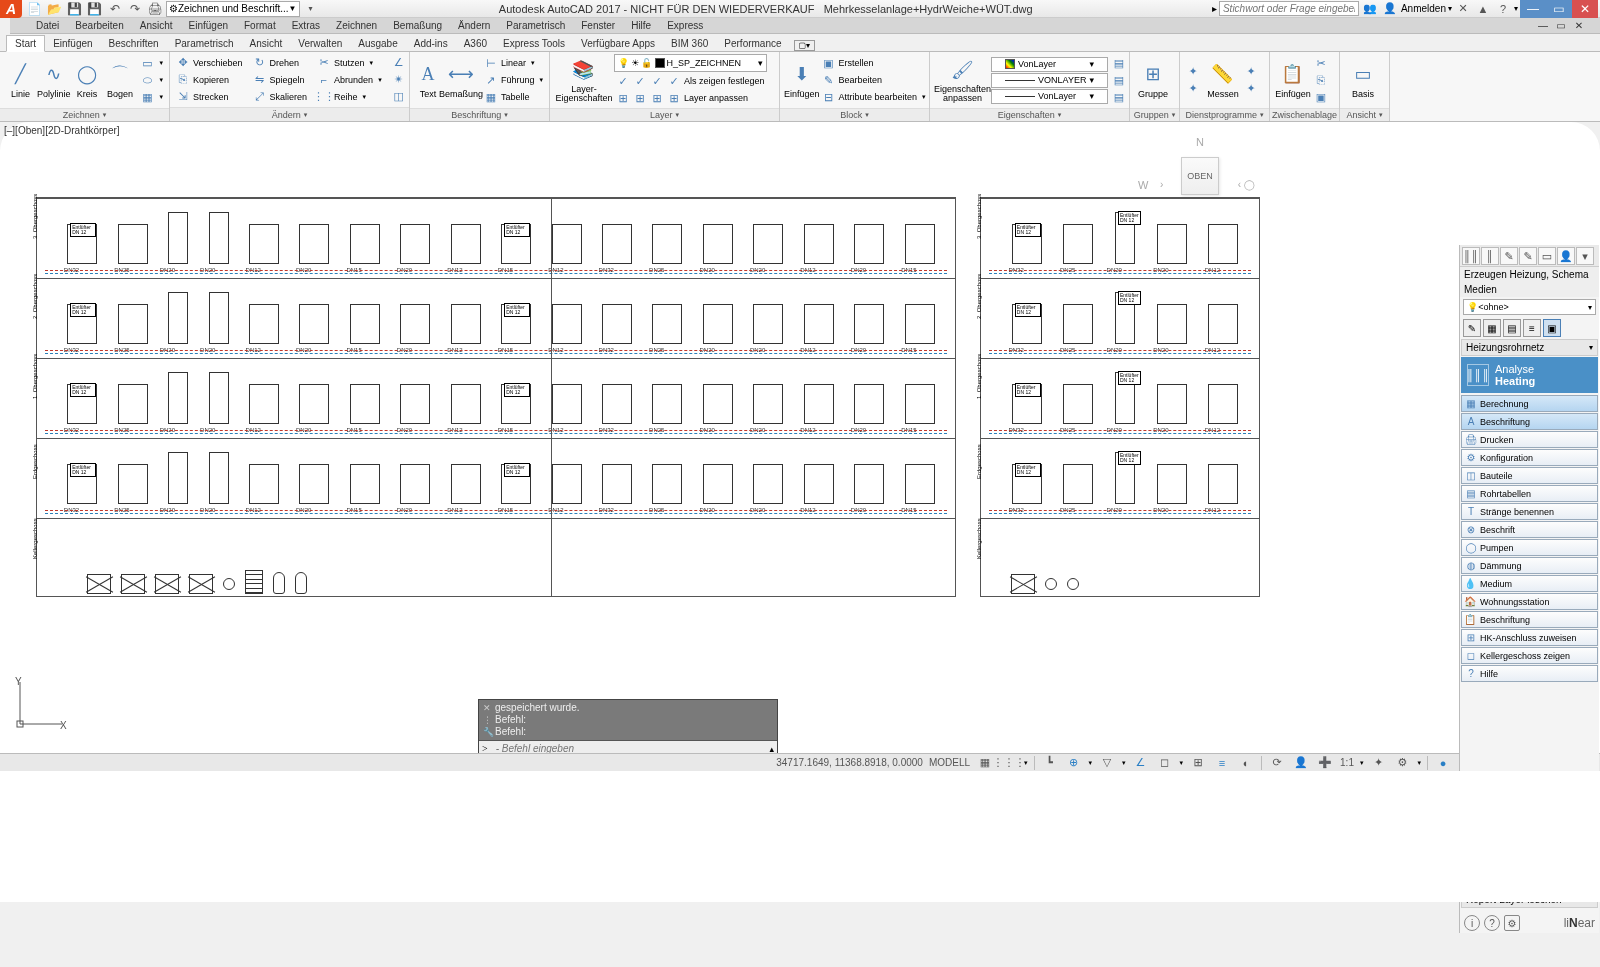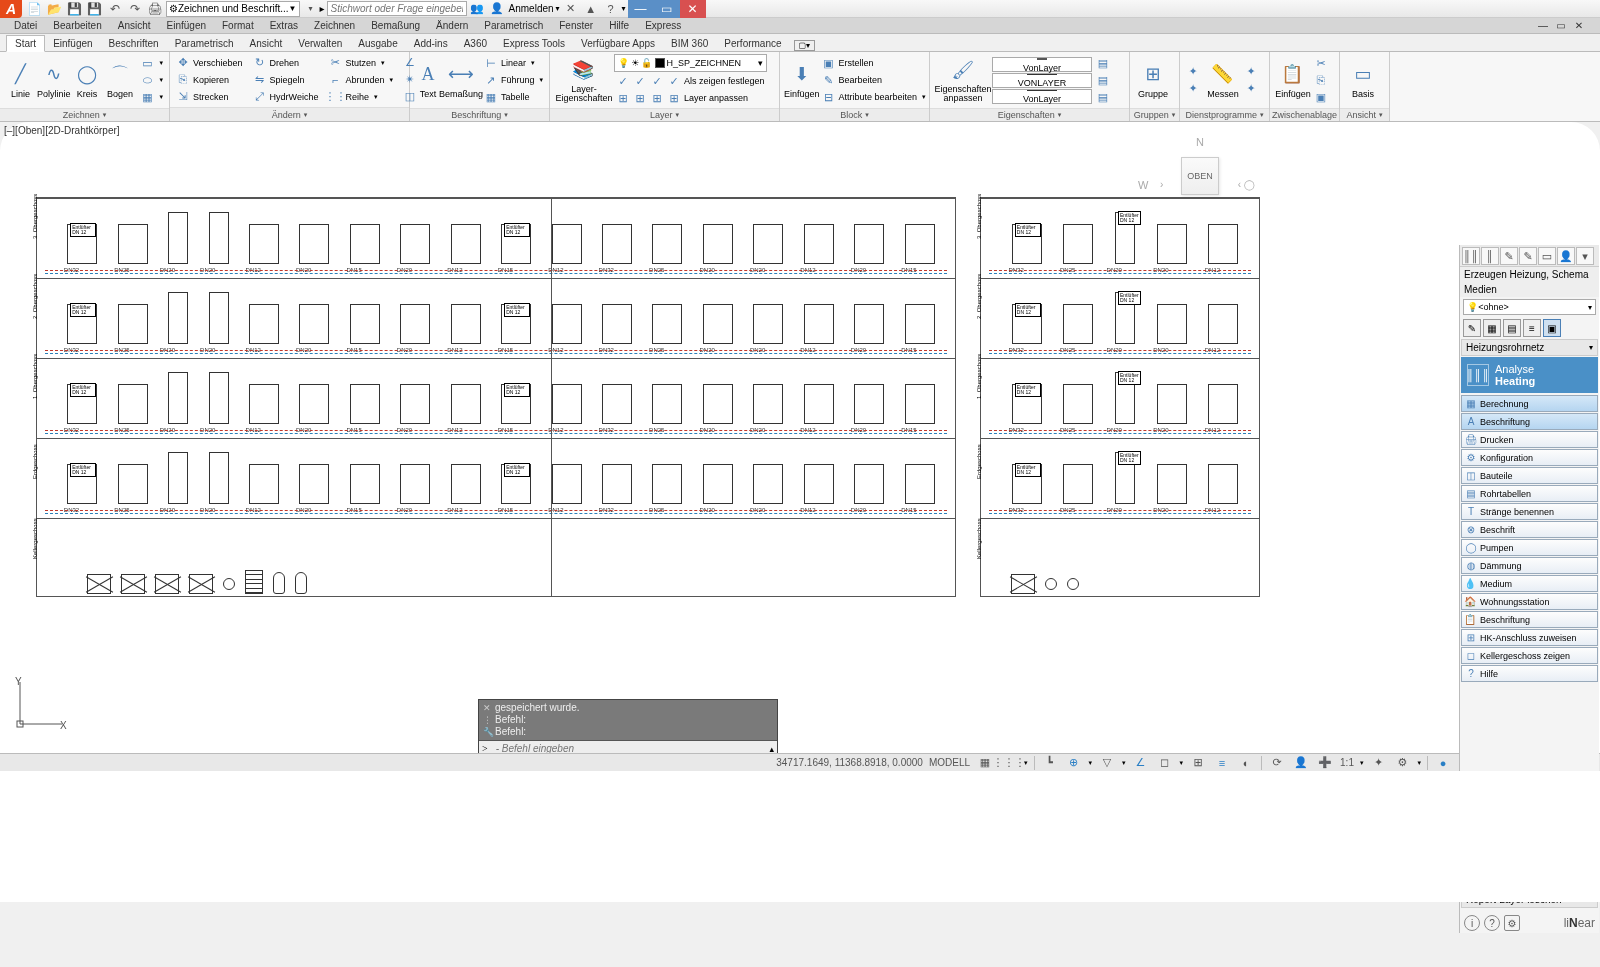--- a/index.html
+++ b/index.html
@@ -15,21 +15,21 @@
 .title-text { flex: 1; text-align: center; font-size: 11px; color: #333;}
 .title-right { display: flex; align-items: center; gap: 2px; margin-right: 2px;}
 .search-box { width: 140px; height: 15px; border: 1px solid #aaa; background: #fff; font-size: 10px; font-style: italic; color: #999; padding: 0 3px;}
 .win-btns { display: flex;}
 .win-btn { width: 26px; height: 18px; display: flex; align-items: center; justify-content: center; font-size: 12px; cursor: pointer;}
 .win-btn.close { background: #d85050; color: #fff;}
 .win-btn.minmax { background: #5a8fc7; color: #fff;}
 .title-icon-btn { width: 18px; height: 16px; display: flex; align-items: center; justify-content: center; font-size: 11px; color: #555;}
 
 
-.menubar { height: 16px; background: #d6d6d6; display: flex; align-items: center; padding-left: 6px; border-bottom: 1px solid #bbb;}
+.menubar { height: 16px; background: #d6d6d6; display: flex; align-items: center; padding-left: 18px; border-bottom: 1px solid #bbb; margin-left: 10px;}
 .menubar span { font-size: 10px; padding: 0 8px; cursor: pointer; color: #333;}
 
 
 .ribbon-tabs { height: 18px; background: #f0f0f0; display: flex; align-items: flex-end; padding-left: 6px; border-bottom: 1px solid #bbb;}
 .ribbon-tab { font-size: 10px; padding: 2px 8px; cursor: pointer; color: #333;}
 .ribbon-tab.active { background: #fff; border: 1px solid #bbb; border-bottom: 1px solid #fff; margin-bottom: -1px;}
 .ribbon-tab-extra { margin-left: 4px; border: 1px solid #999; padding: 0 4px; font-size: 8px;}
 
 
 .ribbon { height: 70px; background: #f7f7f7; display: flex; border-bottom: 1px solid #bbb;}
@@ -37,21 +37,21 @@
 .panel-body { flex: 1; display: flex; align-items: center; padding: 2px 4px;}
 .panel-title { height: 14px; font-size: 9px; color: #555; text-align: center; background: #ececec; border-top: 1px solid #ddd; display: flex; align-items: center; justify-content: center; gap: 3px;}
 .panel-title .caret { font-size: 7px;}
 .big-btn { display: flex; flex-direction: column; align-items: center; justify-content: center; width: 38px; height: 52px; cursor: pointer; font-size: 9px; gap: 2px;}
 .big-btn .ico { width: 26px; height: 26px; display: flex; align-items: center; justify-content: center; font-size: 18px; color: #4a7fb5;}
 .small-btn { display: flex; align-items: center; height: 16px; font-size: 9px; gap: 3px; cursor: pointer; padding: 0 2px; white-space: nowrap;}
 .small-btn .si { width: 14px; height: 14px; display: flex; align-items: center; justify-content: center; font-size: 11px; color: #4a7fb5;}
 .small-btn .caret { font-size: 7px; margin-left: 2px;}
 .col { display: flex; flex-direction: column; gap: 1px;}
 .layer-combo { height: 18px; border: 1px solid #aaa; background: #fff; font-size: 9px; padding: 0 3px; display: flex; align-items: center; min-width: 90px; gap: 2px;}
-.prop-combo { height: 15px; border: 1px solid #aaa; background: #fff; font-size: 9px; padding: 0 13px; display: flex; align-items: center; min-width: 100px; gap: 3px; flex-direction: column;}
+.prop-combo { height: 15px; border: 1px solid #aaa; background: #fff; font-size: 9px; padding: 0 13px; display: flex; align-items: center; min-width: 100px; gap: 3px;}
 .color-sw { width: 10px; height: 10px; border: 1px solid #555;}
 
 
 .workspace { position: relative; height: 780px; background: #fff; border-radius: 29px;}
 .vp-label { position: absolute; top: 3px; left: 4px; font-size: 10px; color: #333;}
 .viewcube { position: absolute; top: 14px; right: 350px; width: 100px; height: 95px; color: #aaa; font-size: 11px; text-align: center;}
 .vc-cube { position: absolute; top: 42%; left: 50%; transform: translate(-50%,-50%); width: 38px; height: 38px; border: 1px solid #ccc; background: linear-gradient(#fafafa,#eee); display:flex; align-items:center; justify-content:center; font-size:9px; color:#666; box-shadow: 1px 1px 3px rgba(0,0,0,.1);}
 .vc-n { position: absolute; top: 0; left: 50%; transform: translateX(-50%);}
 .vc-w { position: absolute; top: 45%; left: -12px;}
 .vc-wks { position: absolute; bottom: 6px; left: 50%; transform: translateX(-50%); font-size:8px;}
@@ -142,20 +142,23 @@
     <div class="qat-btn">↶</div>
     <div class="qat-btn">↷</div>
     <div class="qat-btn">🖨</div>
     <div class="qat-combo">
       <span>⚙</span>
         <span>Zeichnen und Beschrift...</span>
         <span class="caret">▼</span>
     </div>
     <div class="qat-btn" style="font-size:8px">▾</div>
   </div>
+  <div class="title-text">
+    <span>Autodesk AutoCAD 2017 - NICHT FÜR DEN WIEDERVERKAUF</span>&nbsp;&nbsp;&nbsp;<span>Mehrkesselanlage+HydrWeiche+WÜT.dwg</span>
+  </div>
   <div class="title-right">
     <div style="font-size:10px">▸</div>
     <input class="search-box" placeholder="Stichwort oder Frage eingeben" style="">
     <div class="title-icon-btn">👥</div>
     <div class="title-icon-btn">👤</div>
     <span style="font-size:10px">Anmelden</span>
     <span style="font-size:8px">▾</span>
     <div class="title-icon-btn">✕</div>
     <div class="title-icon-btn">▲</div>
     <div class="title-icon-btn">?</div>
@@ -267,21 +270,21 @@
         <div class="small-btn">
             <span class="si">↻</span>
             <span>Drehen</span>
           </div>
         <div class="small-btn">
             <span class="si">⇋</span>
             <span>Spiegeln</span>
           </div>
         <div class="small-btn">
             <span class="si">⤢</span>
-            <span>HydrWeiche</span>
+            <span>Skalieren</span>
           </div>
       </div>
       <div class="col" style="margin-left:6px">
         <div class="small-btn">
             <span class="si">✂</span>
             <span>Stutzen</span>
             <span class="caret">▾</span>
           </div>
         <div class="small-btn">
             <span class="si">⌐</span>

